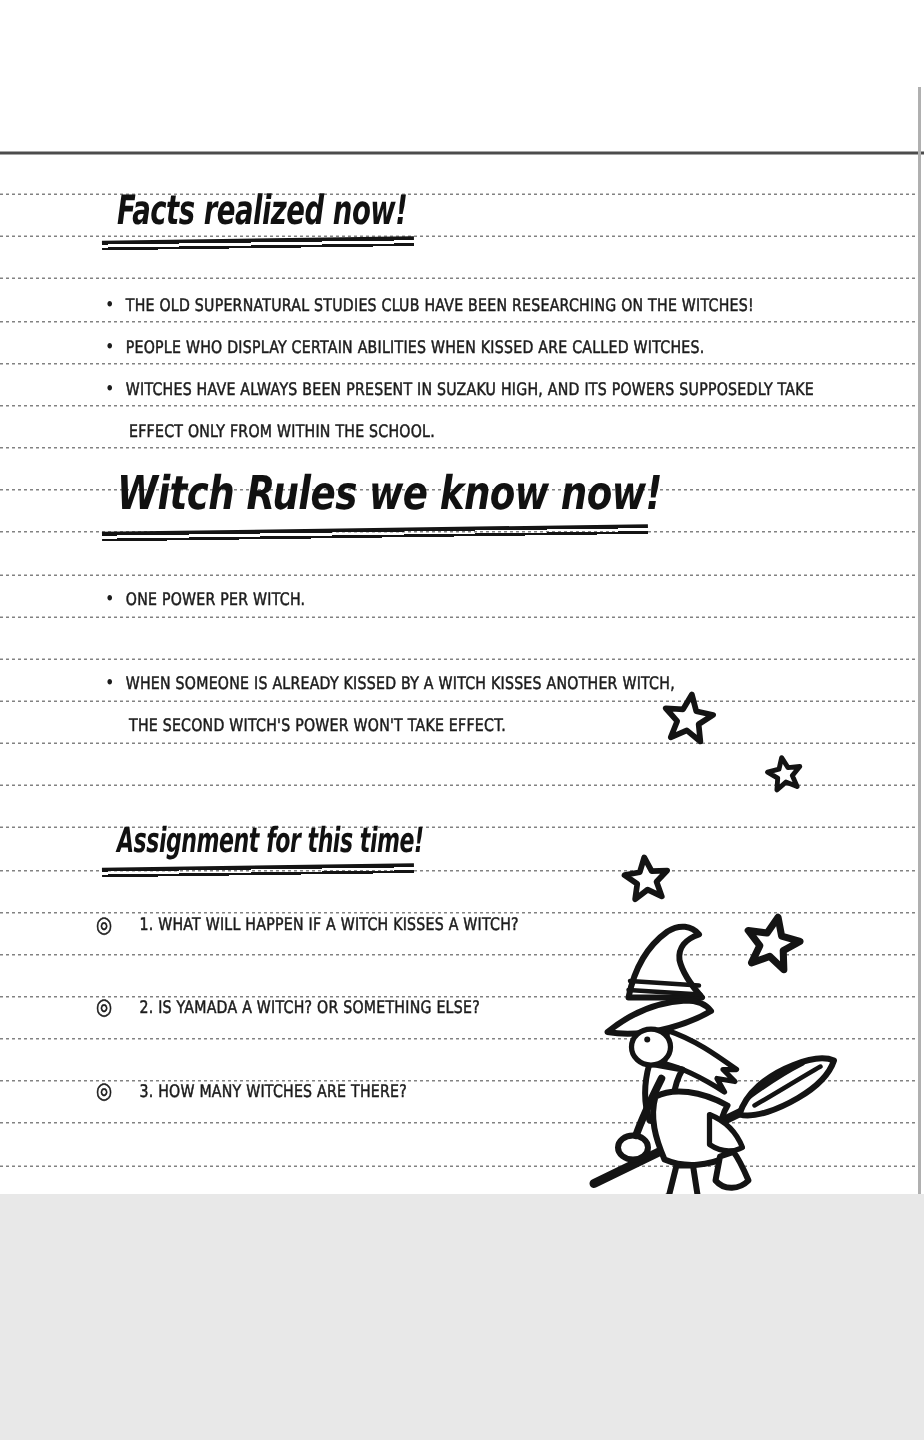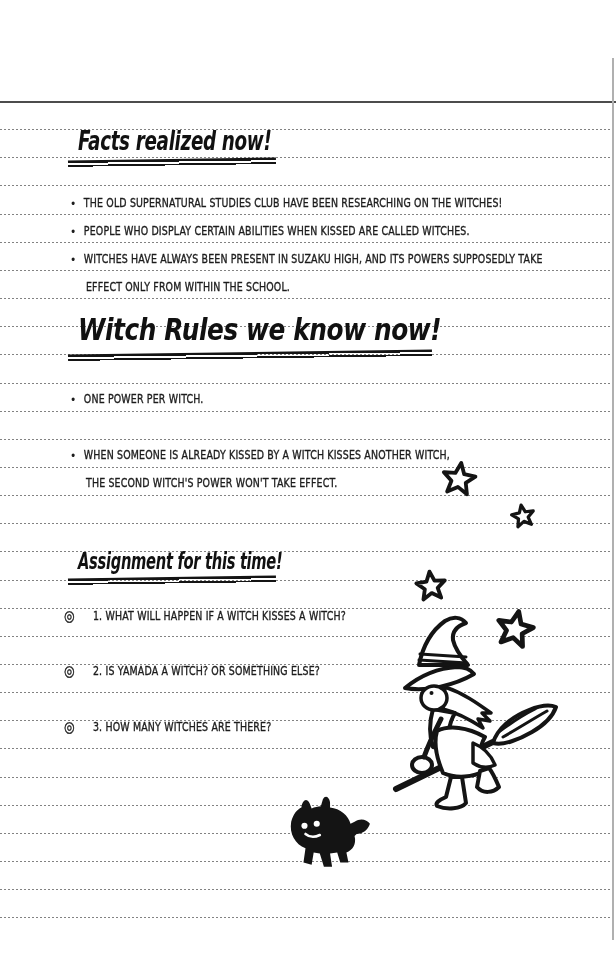--- a/index.html
+++ b/index.html
@@ -1,19 +1,19 @@
 <!DOCTYPE html>
 <html><head>
 <meta charset="utf-8">
 <style>
   * { margin:0; padding:0; box-sizing:border-box; }
   html,body { background:#e8e8e8; }
   .page {
     position:relative;
-    width:616px; height:960px;
+    width:616px; height:796px;
     background:#ffffff;
     overflow:hidden;
     font-family:"DejaVu Sans", sans-serif;
     color:#1c1c1c;
   }
   
   .rule { position:absolute; left:0; right:0; height:1px; }
   .rule.solid  { height:1.6px; background:#4c4c4c; }
   .rule.dotted { background-image:repeating-linear-gradient(90deg,#828282 0 2px,transparent 2px 4px); }
   .vedge { position:absolute; left:612px; top:58px; width:1.5px; height:882px; background:#b0b0b0; }

